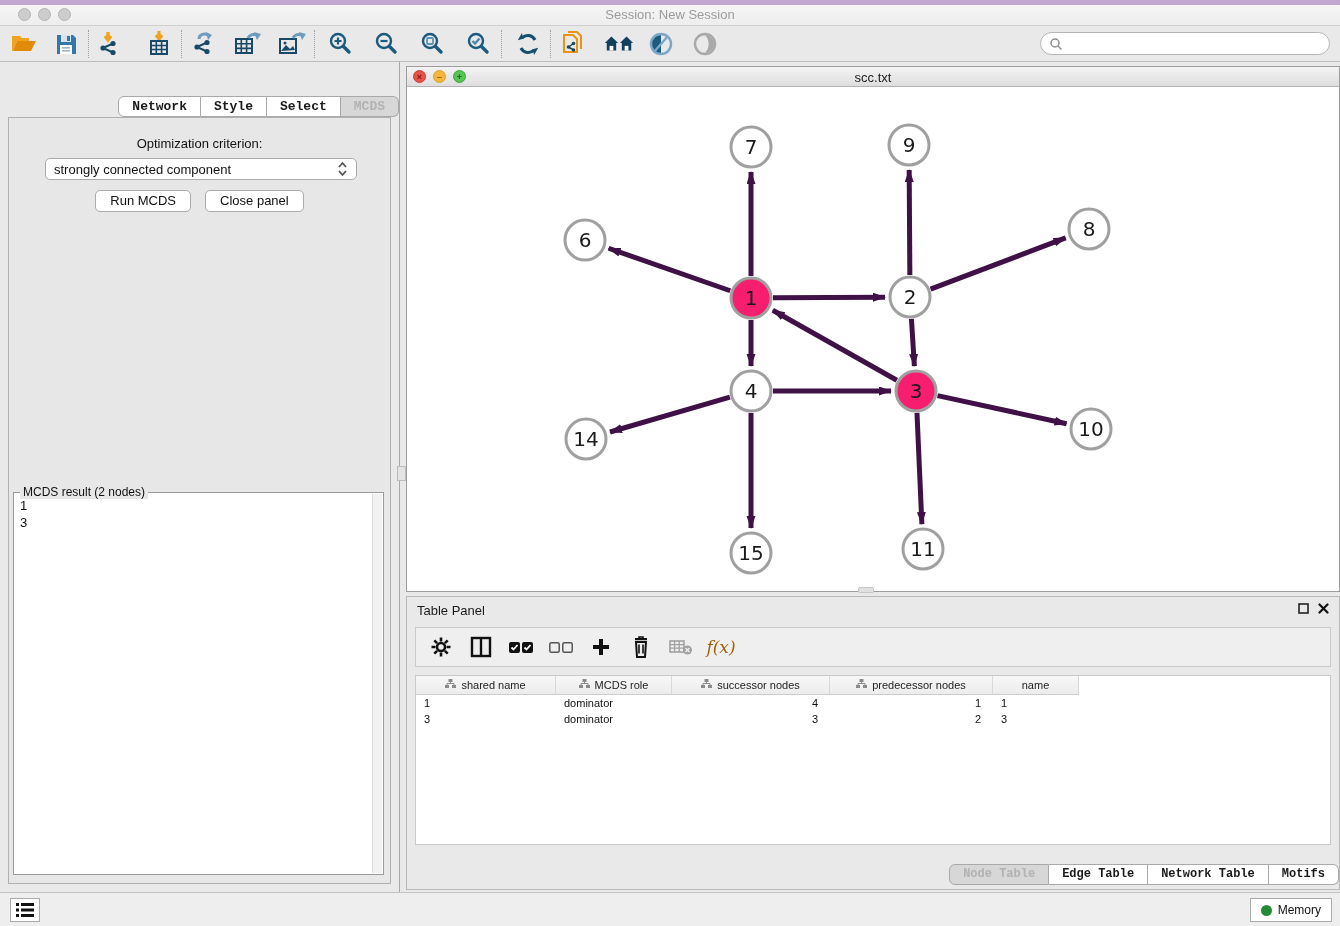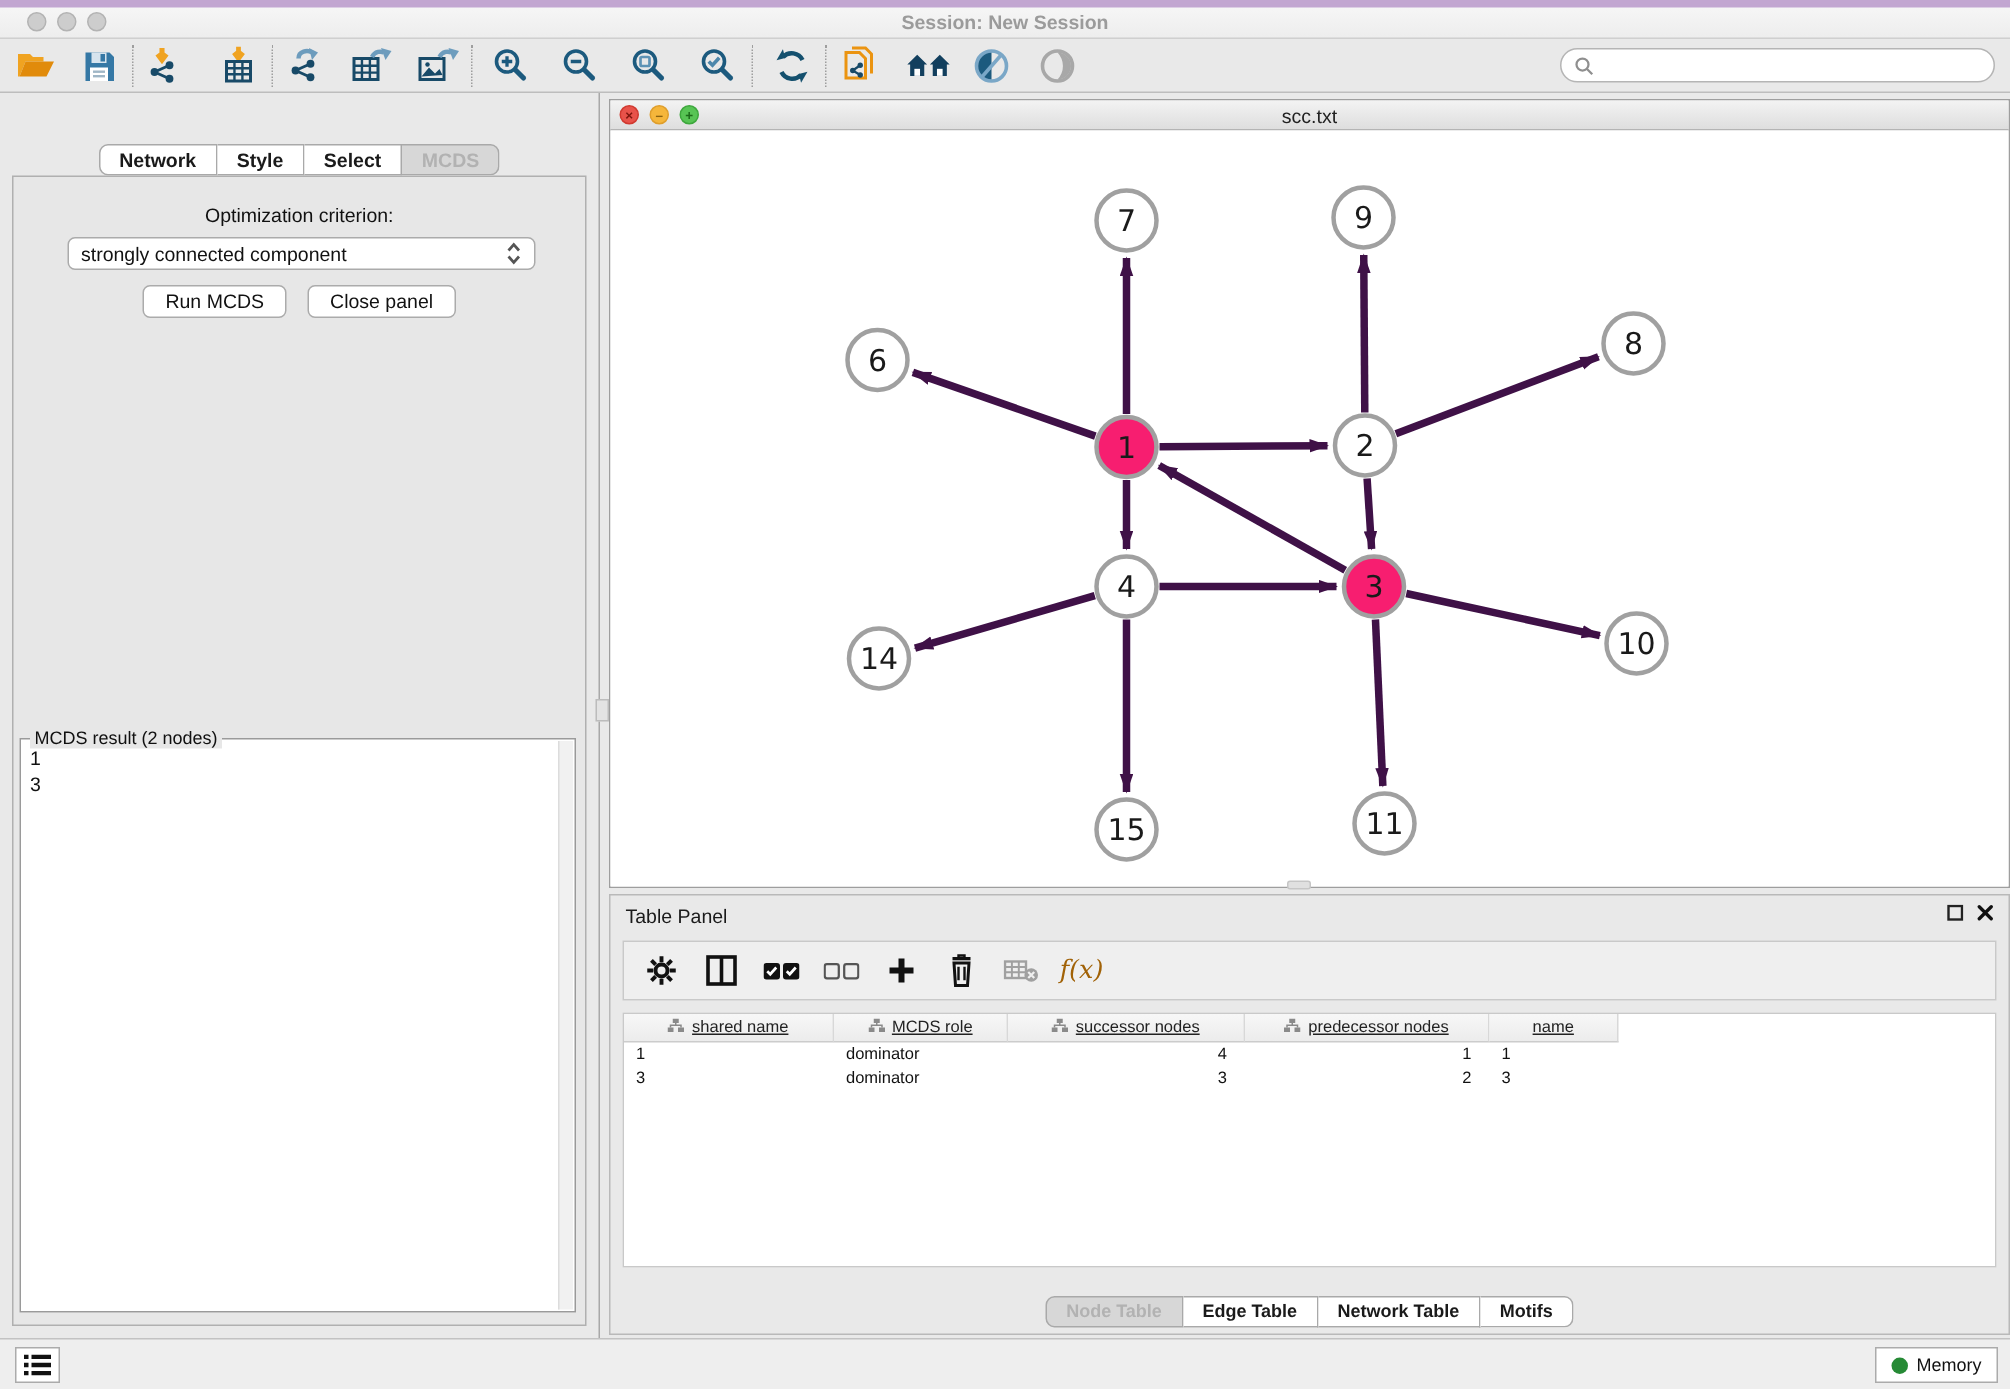--- a/index.html
+++ b/index.html
@@ -1,41 +1,41 @@
 <!DOCTYPE html>
 <html><head>
 <meta charset="utf-8">
 <style>
   * { margin:0; padding:0; box-sizing:border-box; }
   html,body { width:1340px; height:926px; font-family:"Liberation Sans", sans-serif; background:#e9e9e9; overflow:hidden; }
 
   
   #titlebar { position:absolute; top:0; left:0; width:1340px; height:26px;
-    background:linear-gradient(#f8f8f8,#ededed); border-bottom:1px solid #cfcfcf;font-weight:bold; }
+    background:linear-gradient(#f8f8f8,#ededed); border-bottom:1px solid #cfcfcf; }
   #titlebar-accent { position:absolute; top:0; left:0; width:1340px; height:5px; background:#c2a6d1; }
   .tl-dot { position:absolute; top:8px; width:13px; height:13px; border-radius:50%;
     background:#cdcdcd; border:1px solid #b3b3b3; }
   #win-title { position:absolute; top:7px; left:0; width:100%; text-align:center;
     font-size:13px; color:#9b9b9b; }
 
   
   #toolbar { position:absolute; top:26px; left:0; width:1340px; height:36px;
     background:#e9e9e9; border-bottom:1px solid #bdbdbd; display:flex; align-items:center; }
   .tbtn { width:32px; height:32px; display:flex; align-items:center; justify-content:center; flex:0 0 auto; }
   .tsep { width:1px; height:28px; border-left:1px dotted #9e9e9e; margin:0 6px; flex:0 0 auto; }
   #search-box { margin-left:auto; margin-right:10px; width:290px; height:23px;
     background:#fff; border:1px solid #b5b5b5; border-radius:12px;
     display:flex; align-items:center; padding-left:8px; }
   #search-box input { border:none; outline:none; flex:1; font-size:12px; background:transparent; margin-left:4px; }
 
   
   #control-panel { position:absolute; top:62px; left:0; width:400px; height:830px; background:#e9e9e9; border-right:1px solid #a8a8a8; }
   #cp-header { position:absolute; top:8px; left:10px; right:8px; height:18px; font-size:13px; color:#1a1a1a; }
   .win-ctrls { position:absolute; right:0; top:0; display:flex; gap:9px; align-items:center; }
-  .seg-row { display:flex; justify-content:center; }
+  .seg-row { display:flex; justify-content:flex-end;font-family:Liberation Mono, monospace; }
   .seg { height:21px; line-height:19px; padding:0 13px; background:#fff; border:1px solid #a9a9a9;
     border-left:none; font-size:13px; font-weight:700; color:#1a1a1a; cursor:default; }
   .seg:first-child { border-left:1px solid #a9a9a9; border-radius:6px 0 0 6px; }
   .seg:last-child { border-radius:0 6px 6px 0; }
   .seg.sel { background:#d7d7d7; color:#b2b2b2; }
   #cp-tabs { position:absolute; top:34px; left:0; width:100%; }
   #cp-content { position:absolute; top:55px; left:8px; right:8px; bottom:8px;
     background:#e7e7e7; border:1px solid #b0b0b0; }
   #opt-label { position:absolute; top:18px; width:100%; text-align:center; font-size:13px; color:#111; }
   #criterion-select { position:absolute; top:40px; left:36px; width:312px; height:22px; background:#fff;
@@ -72,21 +72,21 @@
   #table-panel { position:absolute; top:596px; left:406px; width:934px; height:294px; background:#e9e9e9; border:1px solid #b9b9b9; }
   #tp-header { position:absolute; top:6px; left:10px; right:10px; height:18px; font-size:13px; color:#1a1a1a; }
   #tp-toolbar { position:absolute; top:30px; left:8px; right:8px; height:40px;
     background:#efefef; border:1px solid #c9c9c9; display:flex; align-items:center; padding-left:12px; gap:14px; }
   .tp-ic { width:26px; height:26px; display:flex; align-items:center; justify-content:center; }
   #fx-label { font-family:"DejaVu Serif", serif; font-style:italic; font-size:17px; color:#a16207; }
   #tp-table { position:absolute; top:78px; left:8px; right:8px; height:170px; background:#fff; border:1px solid #c9c9c9; overflow:hidden; }
   .trow { display:flex; }
   .th { height:19px; background:linear-gradient(#f7f7f7,#ececec); border-right:1px solid #d8d8d8;
     border-bottom:1px solid #cccccc; font-size:11px; color:#222; display:flex; align-items:center;
-    justify-content:center; gap:5px;text-decoration:underline; }
+    justify-content:center; gap:5px; }
   .td { height:16px; font-size:11px; color:#111; display:flex; align-items:center; }
   .w1{width:140px} .w2{width:116px} .w3{width:158px} .w4{width:163px} .w5{width:86px}
   .td.l{ padding-left:8px; } .td.r{ justify-content:flex-end; padding-right:12px; }
   #tp-tabs { position:absolute; bottom:4px; left:0; width:100%; }
   #tp-tabs .seg { font-size:12px; }
 
   
   #statusbar { position:absolute; top:892px; left:0; width:1340px; height:34px;
     background:#eeeeee; border-top:1px solid #c2c2c2; }
   #list-btn { position:absolute; top:5px; left:10px; width:30px; height:24px; background:#fff;

